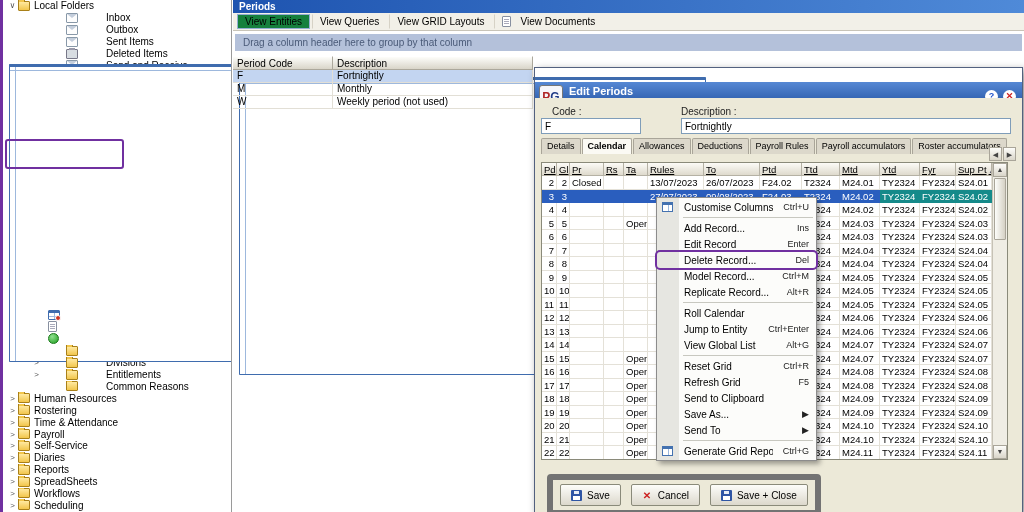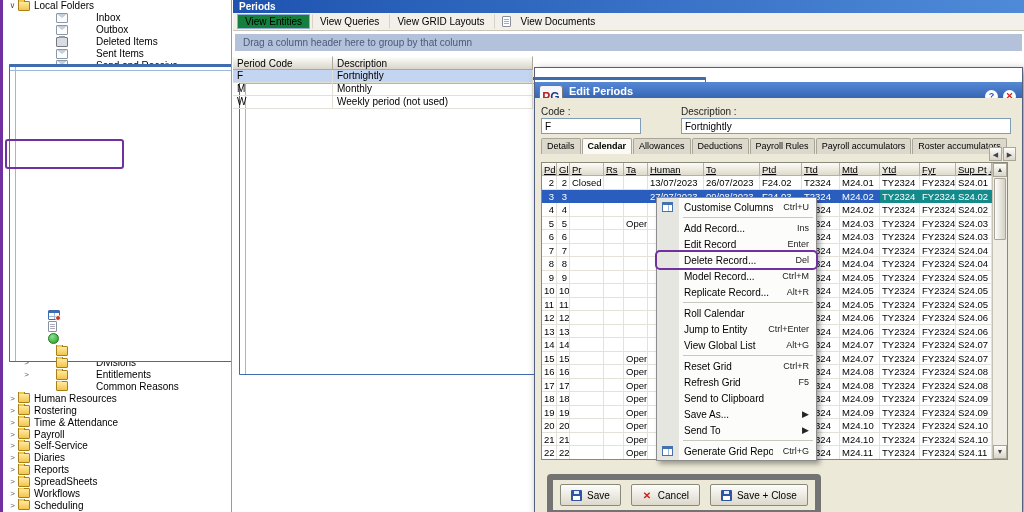--- a/index.html
+++ b/index.html
@@ -10,21 +10,21 @@
   
   .annot{border:2px solid #7030a0;border-radius:3px;pointer-events:none;}
   .annot-left{position:absolute;left:0;top:0;width:3px;height:512px;background:#7030a0;z-index:40;}
   .annot-sidebar{position:absolute;left:5px;top:139px;width:119px;height:30px;z-index:40;}
 
   
   .sidebar{position:absolute;left:3px;top:0;width:229px;height:512px;background:#fff;
            border-right:1px solid #9a9a9a;overflow:hidden;}
   .titem{display:flex;align-items:center;height:11.9px;white-space:nowrap;overflow:hidden;}
   .titem.ind0{padding-left:4px;}
-  .titem.ind1{padding-left:18px;gap:24px;}
+  .titem.ind1{padding-left:28px;gap:24px;}
   .titem.ind2{padding-left:34px;}
   .arrow{width:11px;flex:none;font-size:8px;color:#555;text-align:center;}
   .tlabel{margin-left:1px;}
   .ic{display:inline-block;width:12px;height:10px;margin:0 3px 0 0;flex:none;position:relative;border-radius:1px;}
   .ic.folder{background:linear-gradient(#ffe9a0,#f2c64c);border:1px solid #a98018;}
   .ic.folder::before{content:"";position:absolute;left:-1px;top:-3px;width:5px;height:2px;background:#f2c64c;border:1px solid #a98018;border-bottom:none;}
   .ic.grid,.ic.grid2{background:#fff;border:1px solid #3f6cae;background-image:linear-gradient(#3f6cae 0 0),linear-gradient(#9db8dd 0 0),linear-gradient(#9db8dd 0 0);background-size:100% 2px,100% 1px,1px 100%;background-position:0 0,0 5px,5px 0;background-repeat:no-repeat;}
   .ic.grid2::after{content:"";position:absolute;right:-2px;bottom:-2px;width:4px;height:4px;background:#cc3322;border:1px solid #fff;border-radius:50%;}
   .ic.mail,.ic.send{background:#fdfdfd;border:1px solid #8898a8;}
   .ic.mail::before,.ic.send::before{content:"";position:absolute;left:0;top:0;border-left:5px solid transparent;border-right:5px solid transparent;border-top:4px solid #c4cedc;}
@@ -70,21 +70,21 @@
   .dlg-logo .lp{color:#b02828;}
   .dlg-logo .lg{color:#203a86;}
   .dlg-title{position:absolute;left:34px;top:3px;color:#fff;font-weight:bold;font-size:11px;}
   .dlg-page{position:absolute;left:34px;top:17px;color:#d8e4f8;font-size:9px;}
   .dlg-circle{position:absolute;top:8px;width:13px;height:13px;border-radius:50%;background:#fff;
               text-align:center;line-height:13px;font-size:9px;font-weight:bold;}
   .dlg-help{right:24px;color:#2255cc;}
   .dlg-close{right:6px;color:#cc2222;}
   .dlg-body{position:absolute;left:0;top:30px;right:0;bottom:0;background:#ece9d8;}
   .fld-label{position:absolute;top:8px;color:#222;}
-  .lbl-code{left:6px;}
+  .lbl-code{left:17px;}
   .lbl-desc{left:146px;}
   .fld{position:absolute;top:20px;height:16px;border:1px solid #7f9db9;background:#fff;
        font-family:"Liberation Sans",sans-serif;font-size:10px;padding:0 3px;}
   .fld-code{left:6px;width:100px;}
   .fld-desc{left:146px;width:330px;}
 
   .dtabs{position:absolute;left:6px;top:40px;width:500px;height:16px;display:flex;overflow:hidden;}
   .dtab{flex:none;padding:2px 5px;font-size:9px;background:#dcd8cb;border:1px solid #a9a599;border-bottom:none;
         border-radius:2px 2px 0 0;margin-right:1px;white-space:nowrap;height:16px;}
   .dtab.active{background:#fbfaf4;font-weight:bold;position:relative;z-index:1;}
@@ -161,28 +161,28 @@
       </div>
 
       <div class="titem ind1">
         <span class="arrow"></span>
         <span class="ic mail"></span>
         <span class="tlabel">Outbox</span>
       </div>
 
       <div class="titem ind1">
         <span class="arrow"></span>
+        <span class="ic mail"></span>
+        <span class="tlabel">Sent Items</span>
+      </div>
+
+      <div class="titem ind1">
+        <span class="arrow"></span>
         <span class="ic trash"></span>
         <span class="tlabel">Deleted Items</span>
-      </div>
-
-      <div class="titem ind1">
-        <span class="arrow"></span>
-        <span class="ic mail"></span>
-        <span class="tlabel">Sent Items</span>
       </div>
 
       <div class="titem ind1">
         <span class="arrow"></span>
         <span class="ic send"></span>
         <span class="tlabel">Send and Receive</span>
       </div>
 
       <div class="titem ind0">
         <span class="arrow"></span>
@@ -505,21 +505,21 @@
             <div class="gh c-pd">Pd</div>
 
             <div class="gh c-gl">Gl</div>
 
             <div class="gh c-pr">Pr</div>
 
             <div class="gh c-rs">Rs</div>
 
             <div class="gh c-ta">Ta</div>
 
-            <div class="gh c-from">Human</div>
+            <div class="gh c-from">Rules</div>
 
             <div class="gh c-to">To</div>
 
             <div class="gh c-ptd">Ptd</div>
 
             <div class="gh c-ttd">Ttd</div>
 
             <div class="gh c-mtd">Mtd</div>
 
             <div class="gh c-ytd">Ytd</div>

